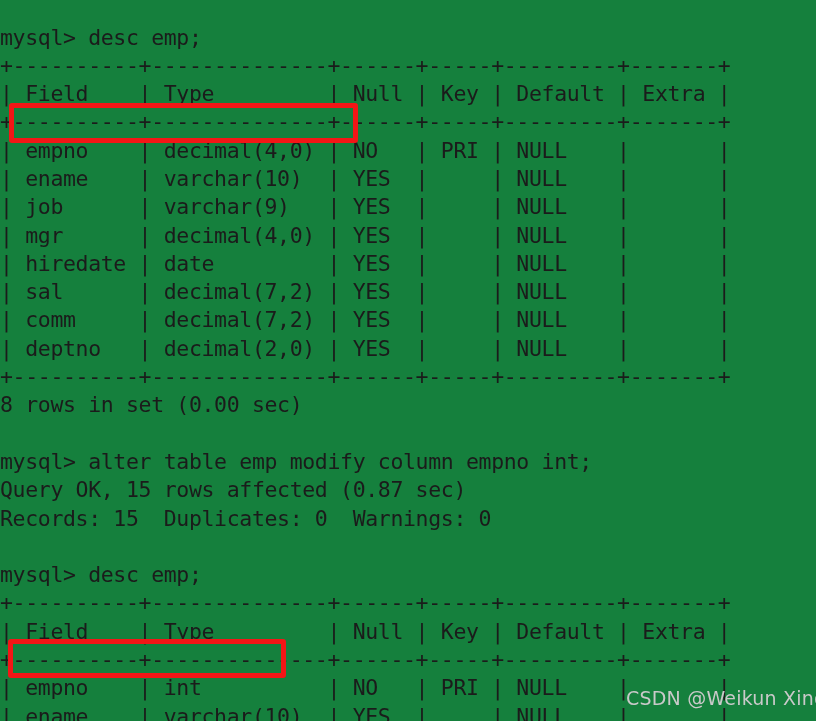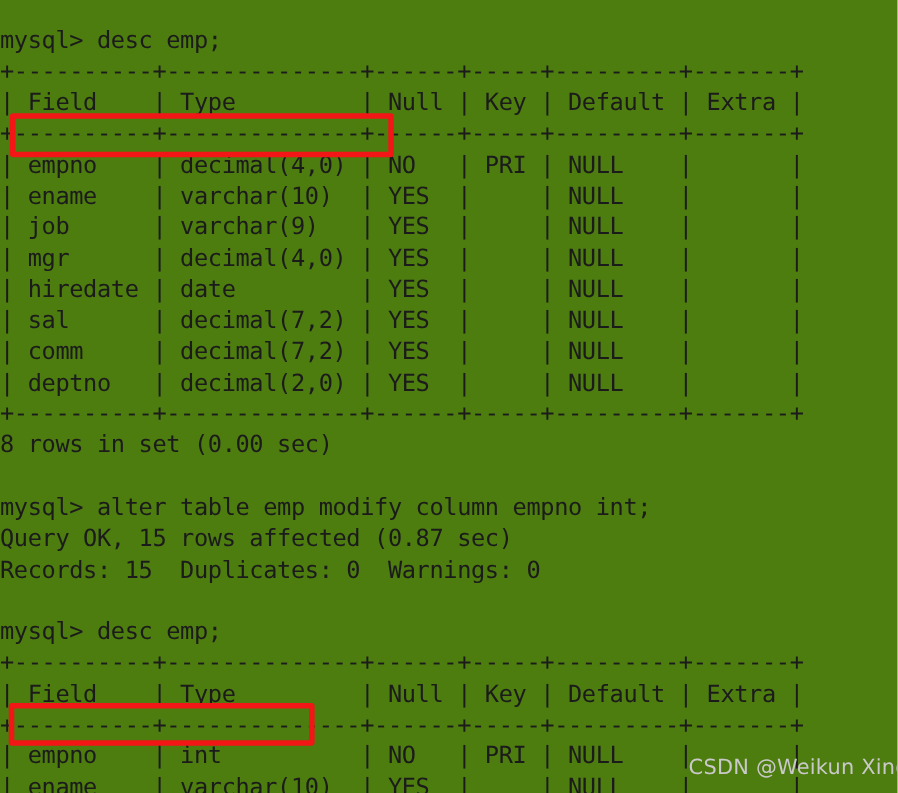--- a/index.html
+++ b/index.html
@@ -4,21 +4,21 @@
 <style>
   html, body {
     margin: 0;
     padding: 0;
     background: #f0f0ef;
   }
   #screen {
     position: relative;
     width: 816px;
     height: 721px;
-    background: #4d7c0f;
+    background: #15803d;
     overflow: hidden;
     font-family: "DejaVu Serif", "Liberation Serif", serif;
   }
   #term {
     position: absolute;
     left: 0;
     top: 0;
     width: 816px;
     padding: 2px 0 0 0;
     box-sizing: border-box;

